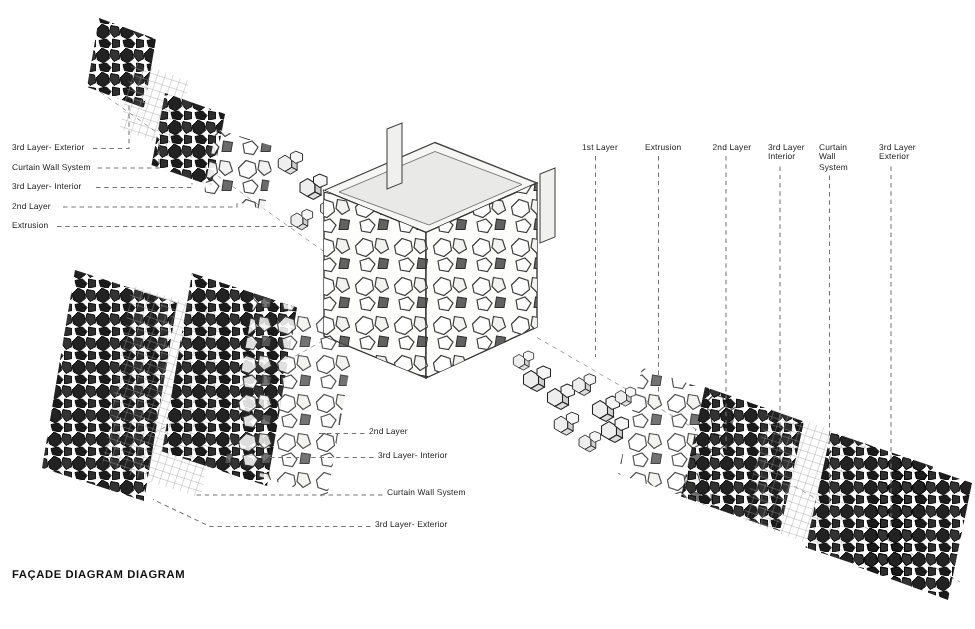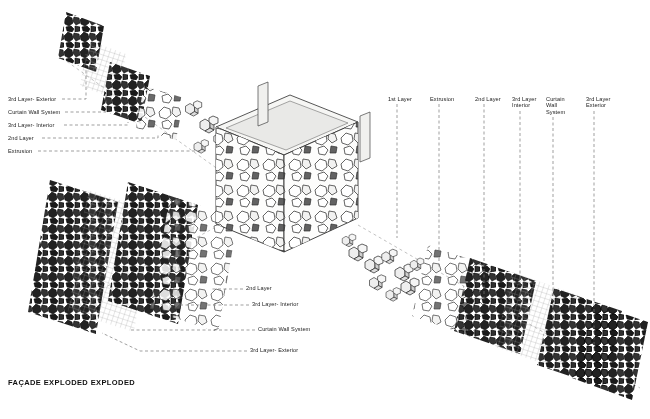--- a/index.html
+++ b/index.html
@@ -148,14 +148,14 @@
   <div class="lbl" style="left:475px;top:96px;">2nd Layer</div>
   <div class="lbl multi" style="left:512px;top:96px;">3rd Layer Interior</div>
   <div class="lbl multi" style="left:546px;top:96px;">Curtain Wall System</div>
   <div class="lbl multi" style="left:586px;top:96px;">3rd Layer Exterior</div>
 
   <div class="lbl" style="left:246px;top:285px;">2nd Layer</div>
   <div class="lbl" style="left:252px;top:301px;">3rd Layer- Interior</div>
   <div class="lbl" style="left:258px;top:326px;">Curtain Wall System</div>
   <div class="lbl" style="left:250px;top:347px;">3rd Layer- Exterior</div>
 
-  <div class="title">FAÇADE EXPLODED EXPLODED</div>
+  <div class="title">FAÇADE DIAGRAM DIAGRAM</div>
 </div>
 
 </body></html>

